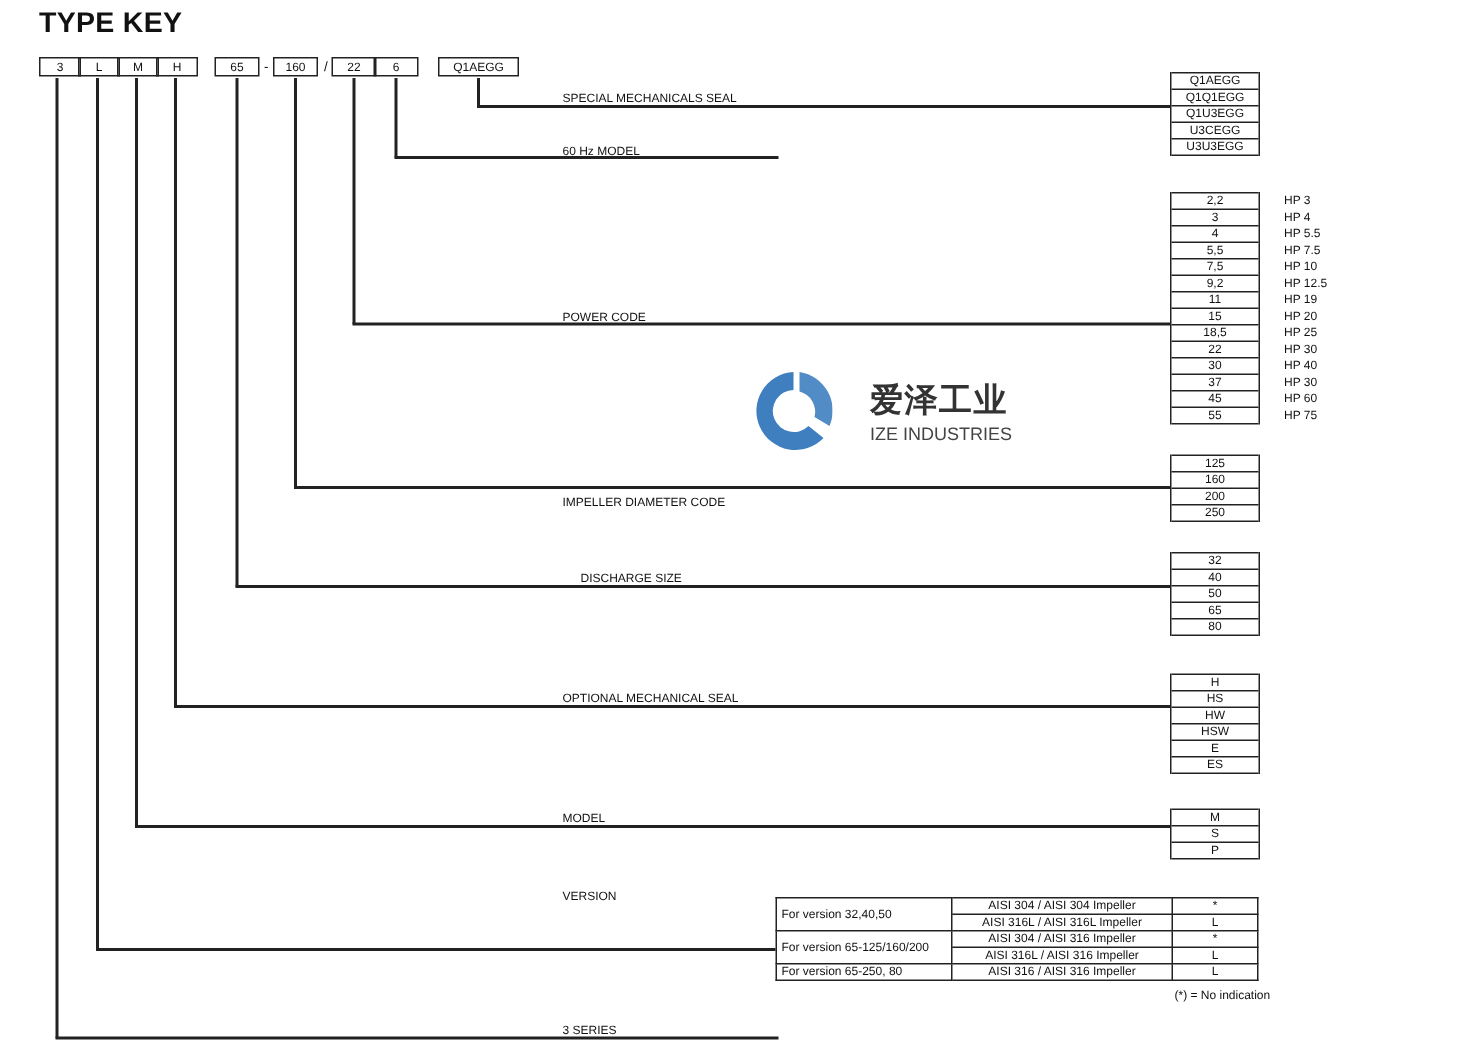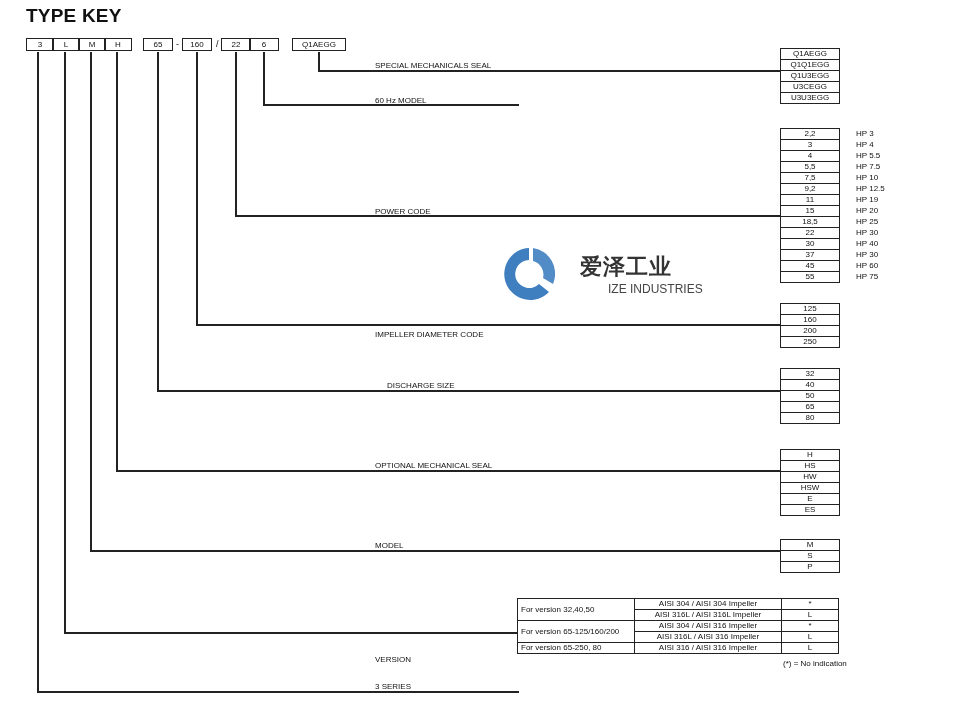--- a/index.html
+++ b/index.html
@@ -15,21 +15,21 @@
   .lbl { position:absolute; font-size:8px; line-height:10px; white-space:nowrap; }
   .optlist { position:absolute; left:780px; width:58px; border-left:1.5px solid #222; border-right:1.5px solid #222; }
   .opt { height:10px; border-top:1px solid #222; font-size:8px; line-height:10px; text-align:center; }
   .opt:last-child { border-bottom:1.5px solid #222; }
   .hp { position:absolute; left:856px; font-size:8px; line-height:11px; }
   .vtable { position:absolute; left:517px; top:598px; border-collapse:collapse; font-size:8px; }
   .vtable td { border:1px solid #222; padding:0 3px; height:10px; line-height:10px; }
   .note { position:absolute; left:783px; top:659px; font-size:8px; }
   .logo { position:absolute; left:503px; top:244px; width:52px; height:62px; }
   .logo-cn { position:absolute; left:580px; top:252px; font-size:22px; font-weight:bold; color:#333; letter-spacing:1px; }
-  .logo-en { position:absolute; left:580px; top:282px; font-size:12px; color:#444;margin-left:28px; }
+  .logo-en { position:absolute; left:580px; top:282px; font-size:12px; color:#444; }
 </style>
 </head>
 <body>
 
 <div class="abs title">TYPE KEY</div>
 
 <div class="code-box" style="left:26px;width:26px;">3</div>
 <div class="code-box" style="left:52px;width:26px;">L</div>
 <div class="code-box" style="left:78px;width:26px;">M</div>
 <div class="code-box" style="left:104px;width:26px;">H</div>
@@ -60,21 +60,21 @@
 <div class="vline" style="left:37px;top:52px;height:640px;"></div>
 <div class="hline" style="left:37px;top:691px;width:482px;"></div>
 
 <div class="lbl" style="left:375px;top:61px;">SPECIAL MECHANICALS SEAL</div>
 <div class="lbl" style="left:375px;top:96px;">60 Hz MODEL</div>
 <div class="lbl" style="left:375px;top:207px;">POWER CODE</div>
 <div class="lbl" style="left:375px;top:316px;margin-top:14px;">IMPELLER DIAMETER CODE</div>
 <div class="lbl" style="left:375px;top:381px;padding-left:12px;">DISCHARGE SIZE</div>
 <div class="lbl" style="left:375px;top:461px;">OPTIONAL MECHANICAL SEAL</div>
 <div class="lbl" style="left:375px;top:541px;">MODEL</div>
-<div class="lbl" style="left:375px;top:655px;">VERSION</div>
+<div class="lbl" style="left:375px;top:593px;">VERSION</div>
 <div class="lbl" style="left:375px;top:682px;">3 SERIES</div>
 
 <div class="optlist" style="top:48px;">
   <div class="opt">Q1AEGG</div>
   <div class="opt">Q1Q1EGG</div>
   <div class="opt">Q1U3EGG</div>
   <div class="opt">U3CEGG</div>
   <div class="opt">U3U3EGG</div>
 </div>
 

